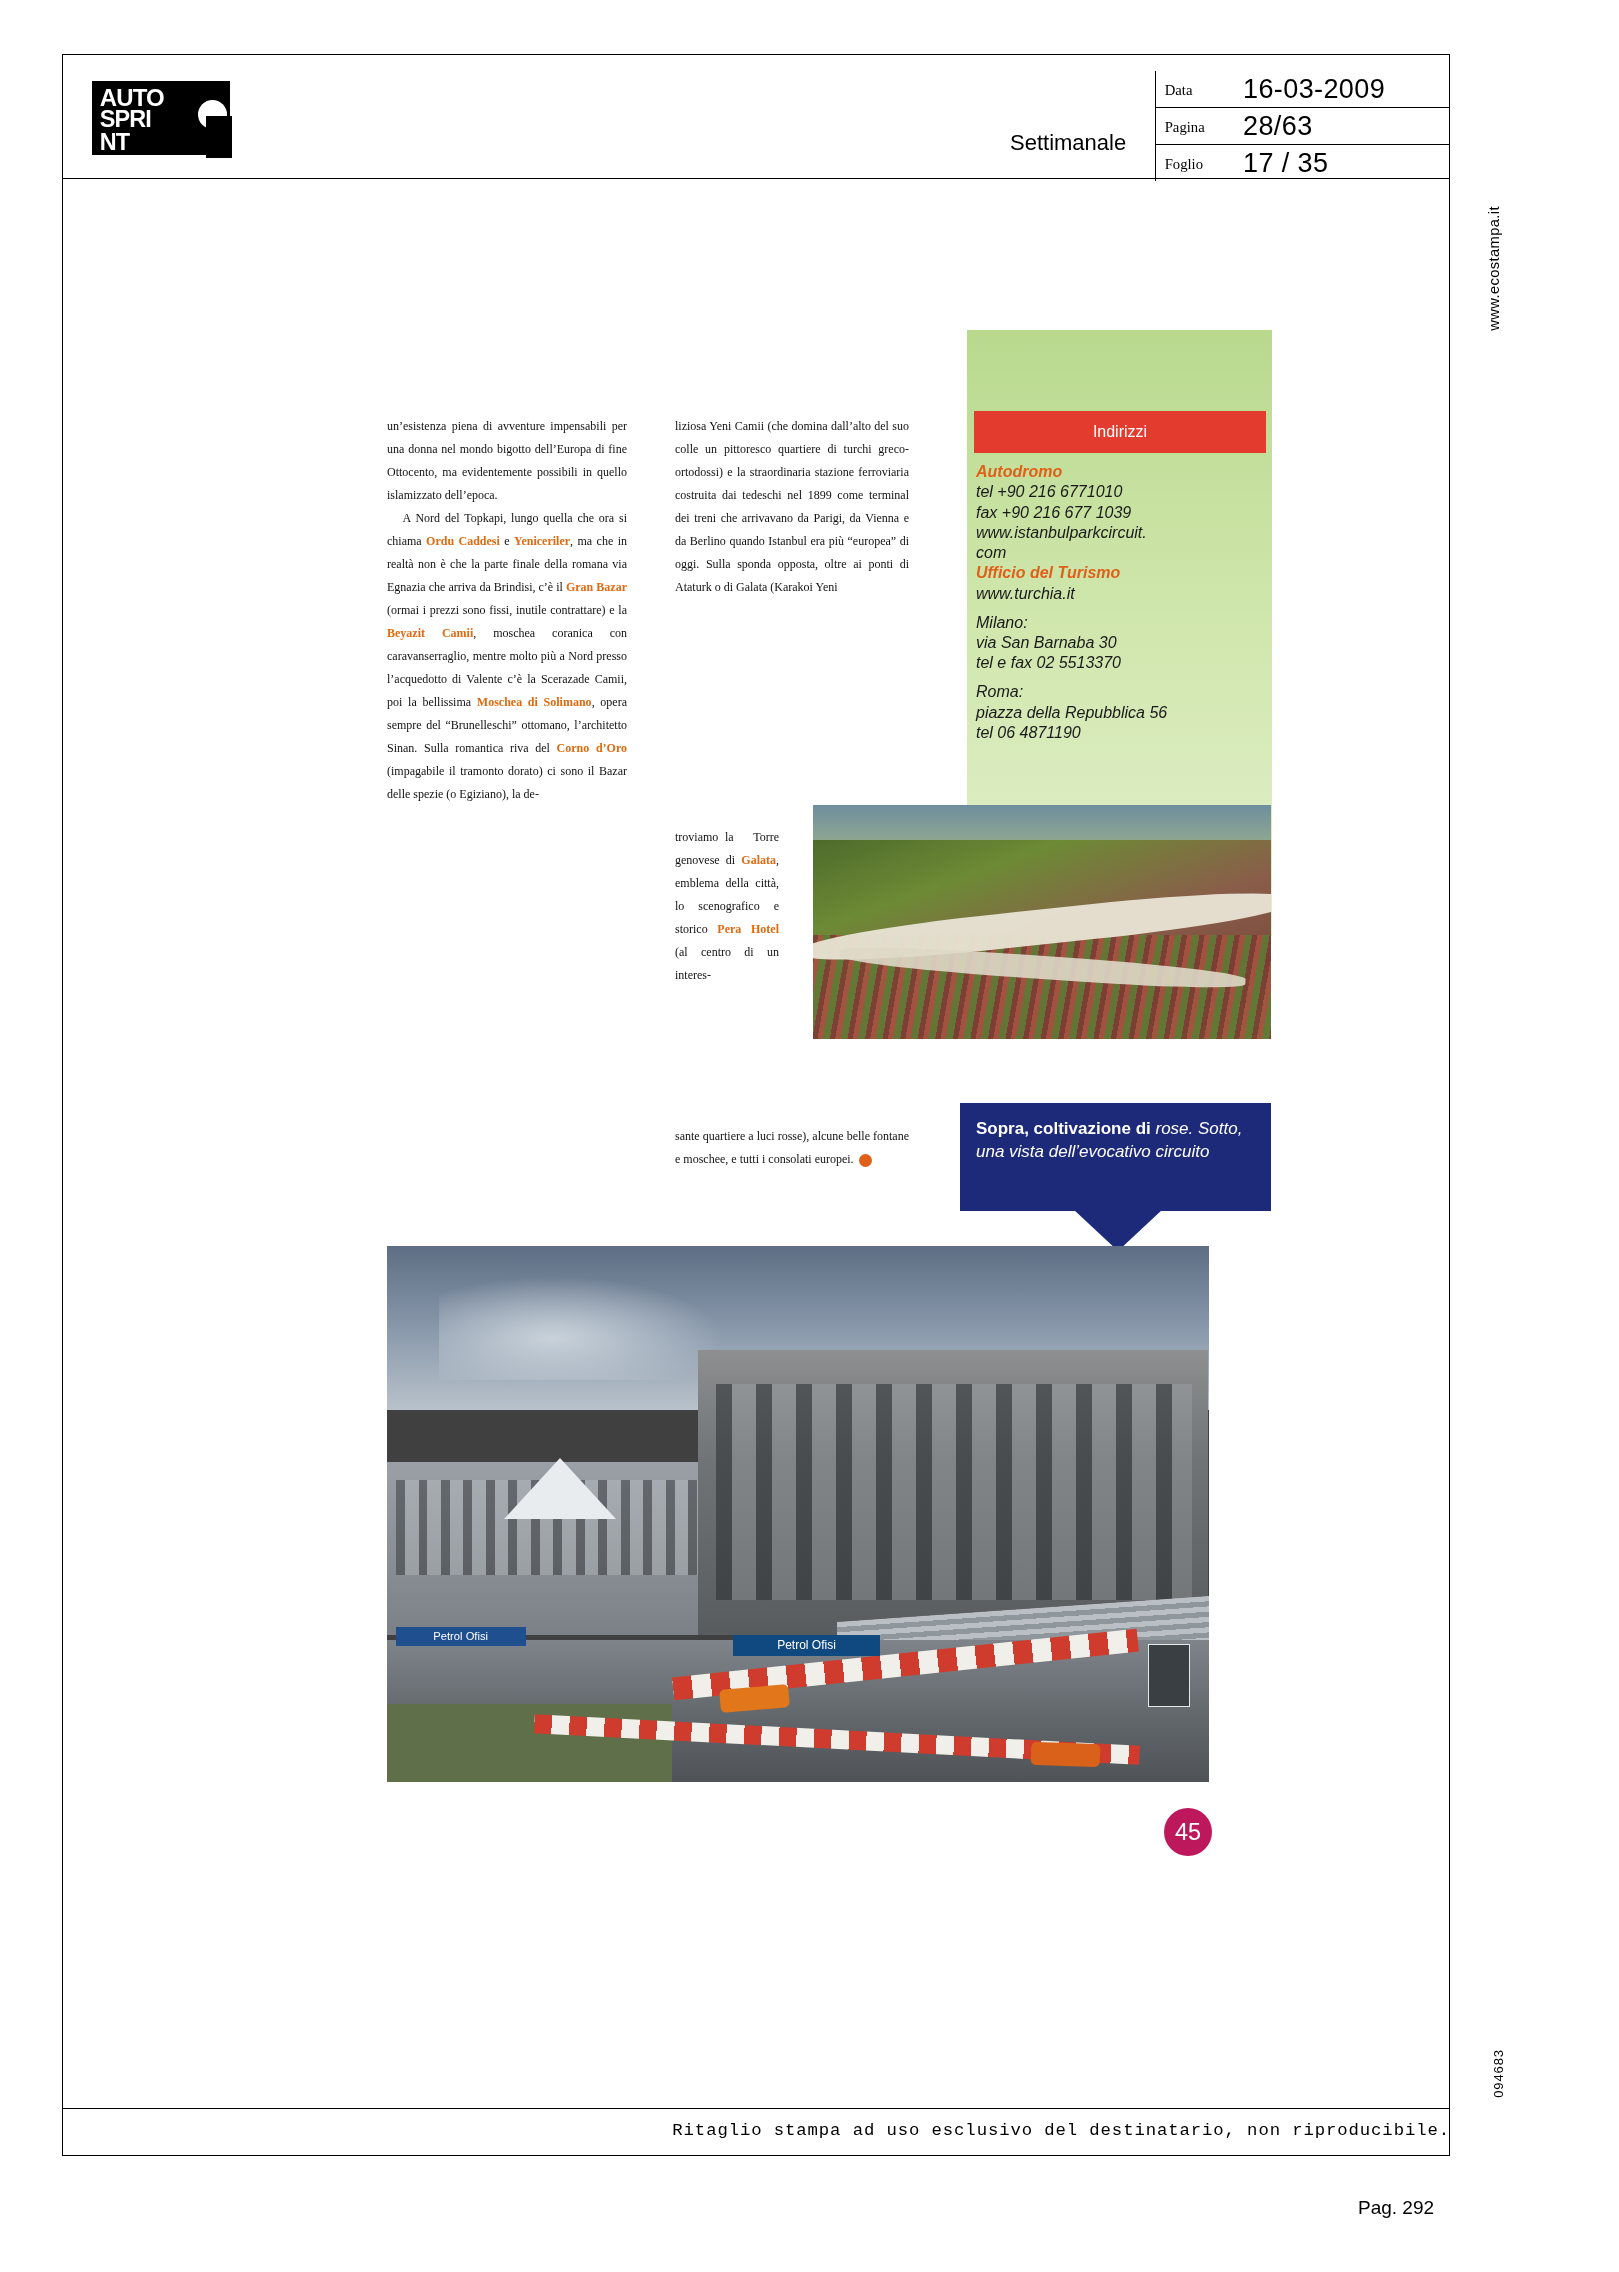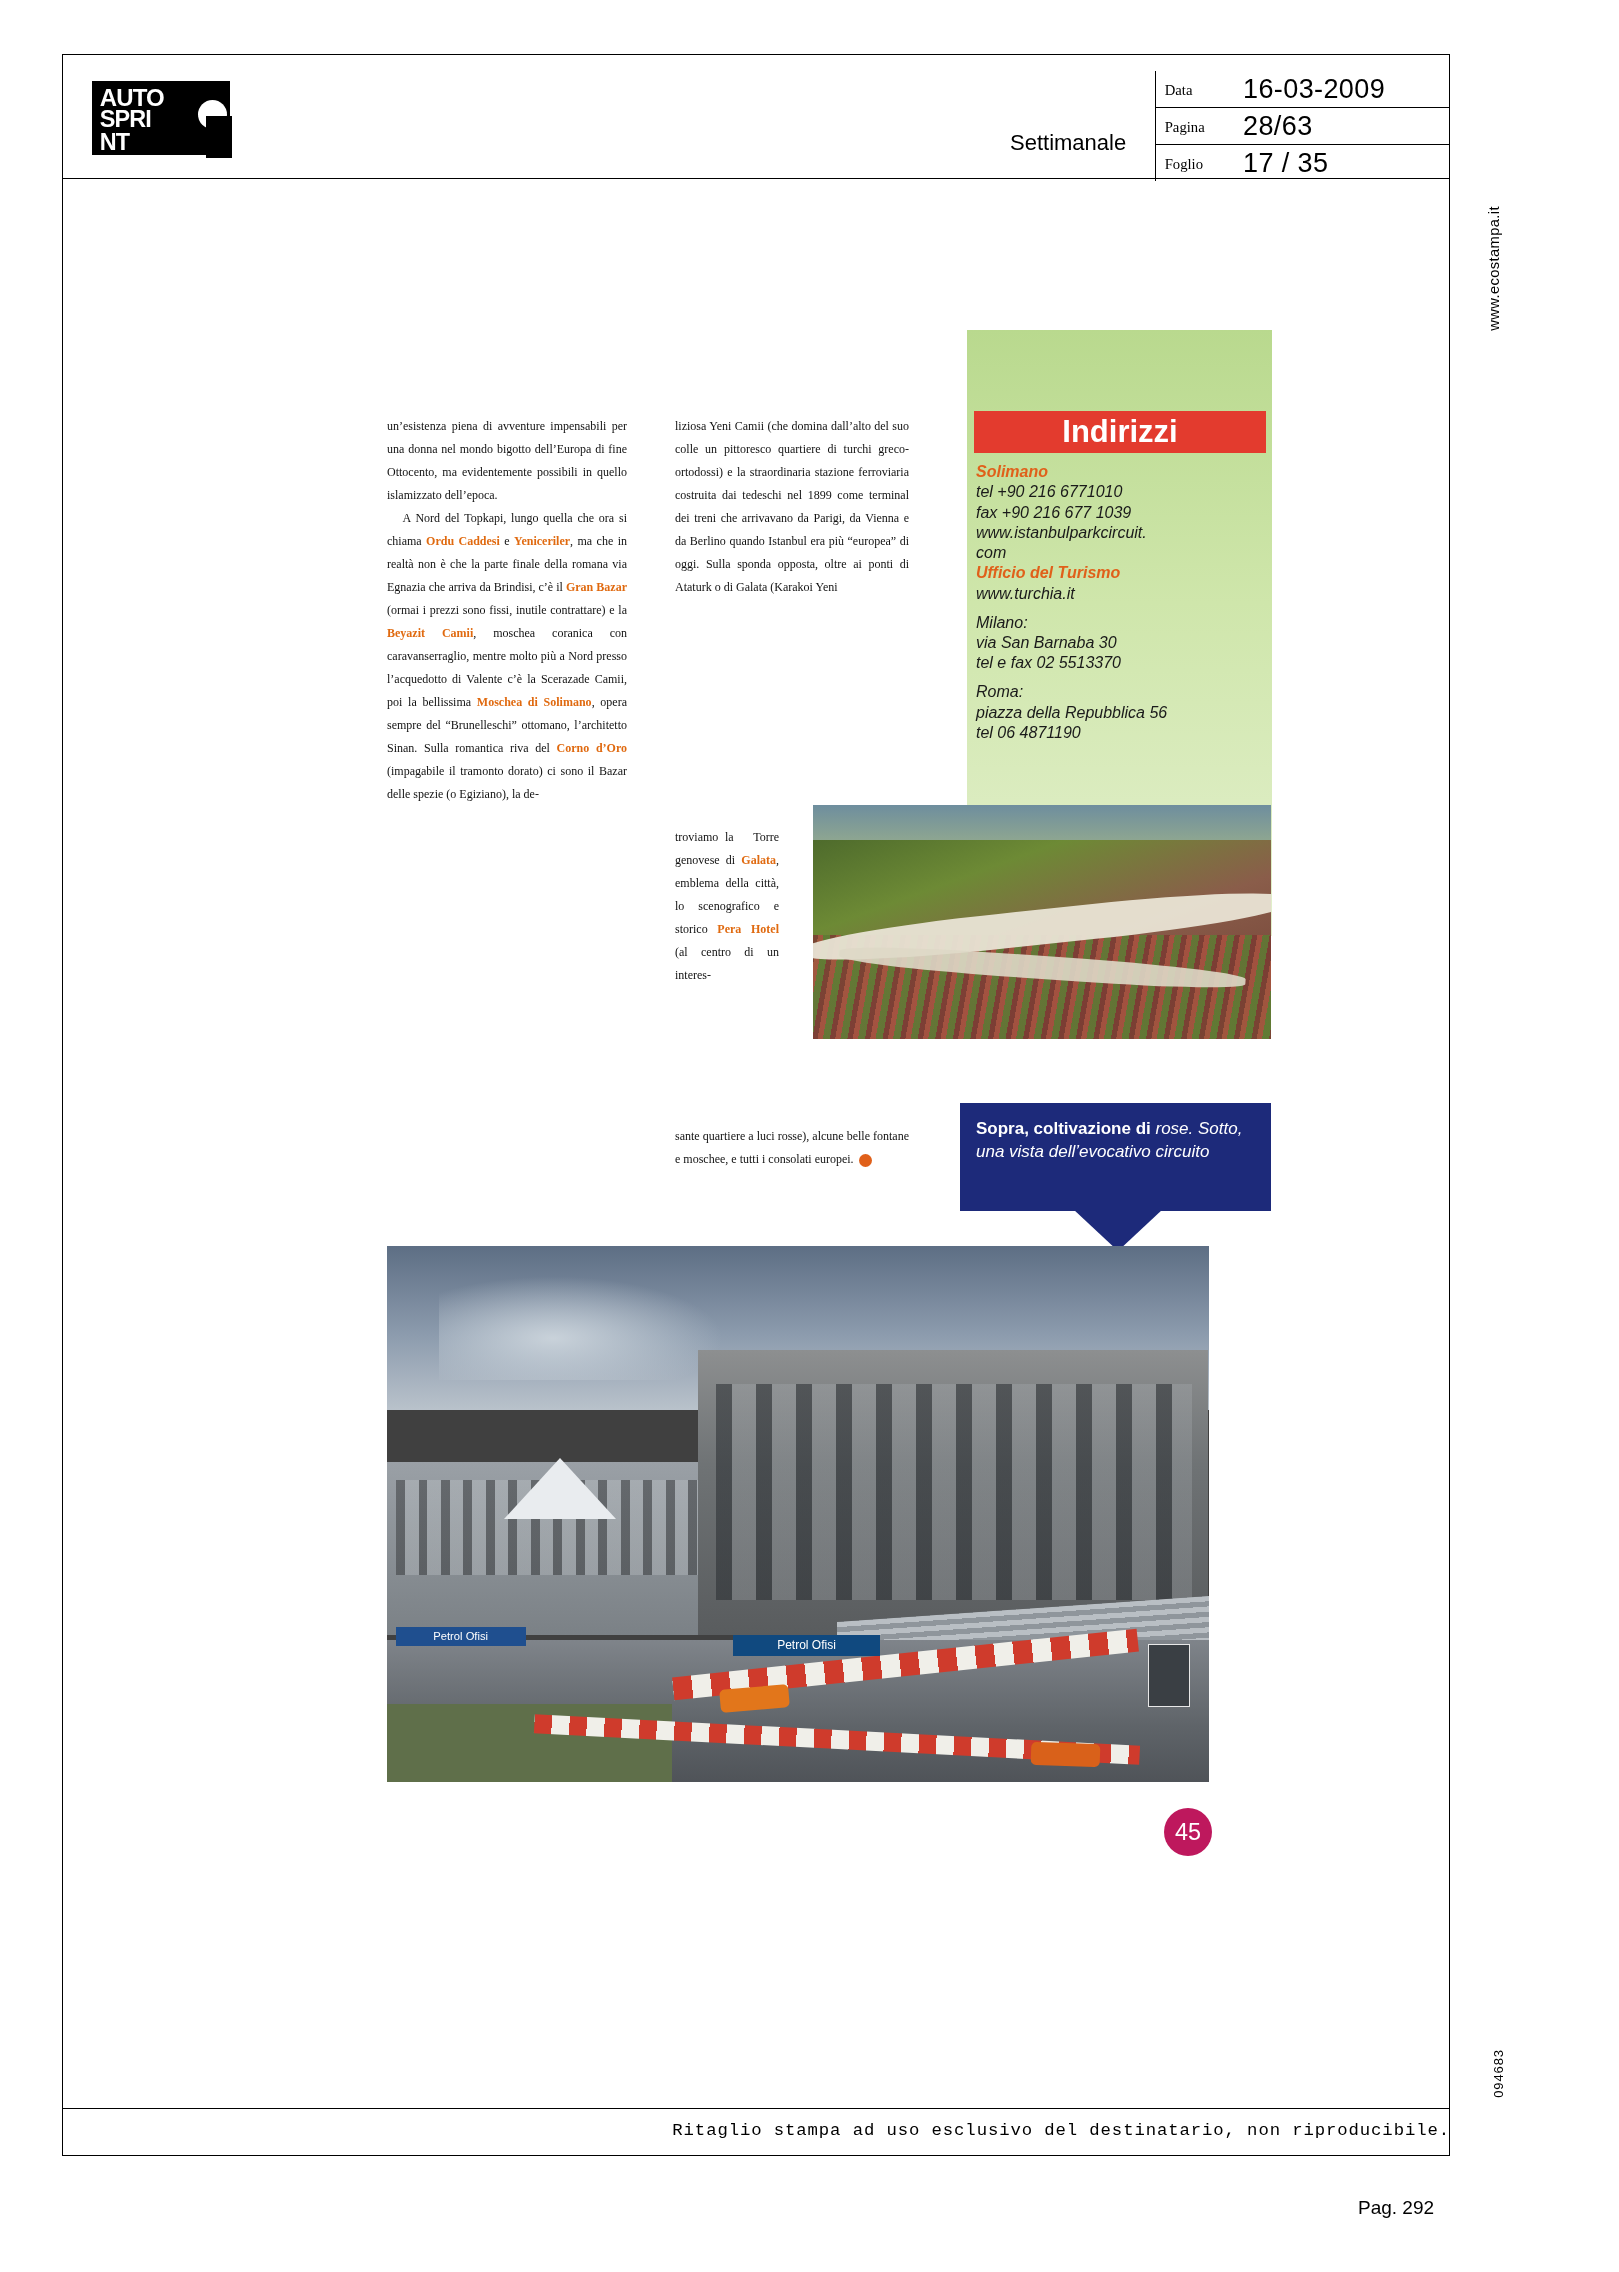--- a/index.html
+++ b/index.html
@@ -42,21 +42,21 @@
   .col2b{left:675px;top:826px;width:104px;}
   .col2c{left:675px;top:1125px;width:234px;}
   .hl{color:#e06a10;font-weight:bold;}
   .indent{text-indent:15.6px;}
   .enddot{display:inline-block;width:13px;height:13px;border-radius:50%;background:#e0601a;vertical-align:middle;margin-left:5.2px;}
 
   
   .greenpanel{position:absolute;left:967px;top:330px;width:305px;height:606px;
      background:linear-gradient(180deg,#b9d98e 0%,#cfe6ab 45%,#e3f0cd 100%);}
   .indirizzi-bar{position:absolute;left:974px;top:411px;width:292px;height:42px;background:#e33b2e;}
-  .indirizzi-bar span{display:block;text-align:center;color:#fff;font-weight:bold;font-size:31px;line-height:42px;font-family:"Liberation Sans",sans-serif;}
+  .indirizzi-bar span{display:block;text-align:center;color:#fff;font-weight:normal;font-size:16px;line-height:42px;font-family:"Liberation Sans",sans-serif;}
   .addr{position:absolute;left:976px;top:462px;width:260px;font-size:16px;line-height:20.3px;font-family:"Liberation Sans",sans-serif;font-style:italic;color:#1a1a1a;}
   .addr .h{color:#e0601a;font-weight:bold;font-style:italic;}
 
   
   .photo1{position:absolute;left:813px;top:805px;width:458px;height:234px;overflow:hidden;}
   .p1sky{position:absolute;left:0;top:0;width:100%;height:40px;background:linear-gradient(180deg,#6e8e9e,#92a98f);}
   .p1field{position:absolute;left:0;top:35px;width:100%;height:201px;background:linear-gradient(160deg,#4e6b2c 0%,#6d8a35 25%,#8a5d4a 55%,#7d4e3f 75%,#6d8536 100%);}
   .p1band{position:absolute;left:-8.7px;top:104px;width:484px;height:35px;background:#e9e4d5;transform:rotate(-6deg);border-radius:40%;opacity:.95;}
   .p1band2{position:absolute;left:26px;top:151px;width:407px;height:22.5px;background:#ded8c6;transform:rotate(4deg);border-radius:40%;opacity:.9;}
   .p1rose{position:absolute;left:0;top:130px;width:100%;height:104px;background:repeating-linear-gradient(100deg,#7b3a32 0 5.2px,#a8513f 5.2px 10.4px,#5e7a33 10.4px 17.3px);opacity:.85;}
@@ -133,21 +133,21 @@
 
   <div class="col col2c">sante quartiere a luci rosse), alcune belle fontane e moschee, e tutti i consolati europei.<span class="enddot"></span></div>
 
   <div class="col col2b">troviamo la&nbsp;&nbsp;&nbsp;Torre genovese di <span class="hl">Galata</span>, emblema della città, lo scenografico e storico <span class="hl">Pera Hotel</span> (al centro di un interes-</div>
 
   <div class="greenpanel"></div>
   <div class="indirizzi-bar">
     <span>Indirizzi</span>
   </div>
   <div class="addr">
-    <div class="h">Solimano</div>
+    <div class="h">Autodromo</div>
     <div>tel +90 216 6771010</div>
     <div>fax +90 216 677 1039</div>
     <div>www.istanbulparkcircuit.</div>
     <div>com</div>
     <div class="h">Ufficio del Turismo</div>
     <div>www.turchia.it</div>
     <div style="height:8.7px"></div>
     <div>Milano:</div>
     <div>via San Barnaba 30</div>
     <div>tel e fax 02 5513370</div>

